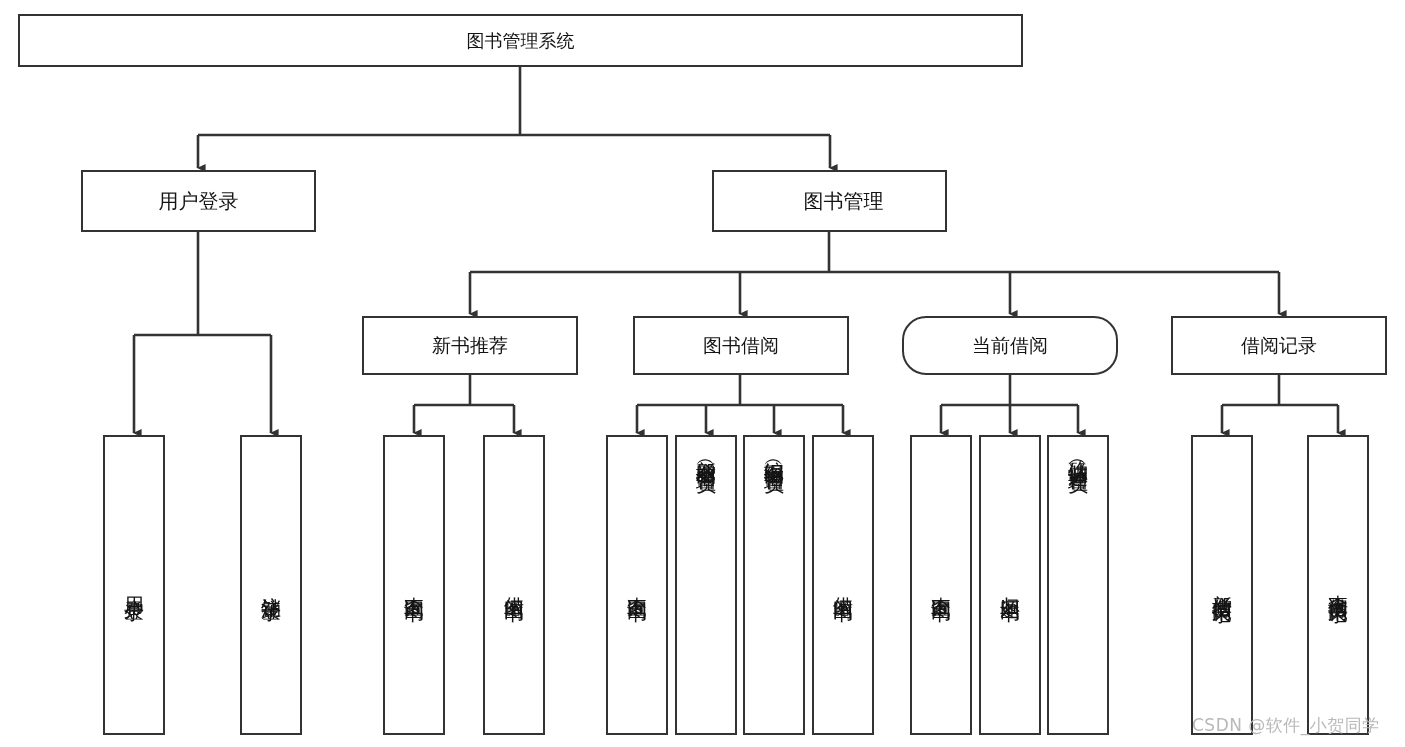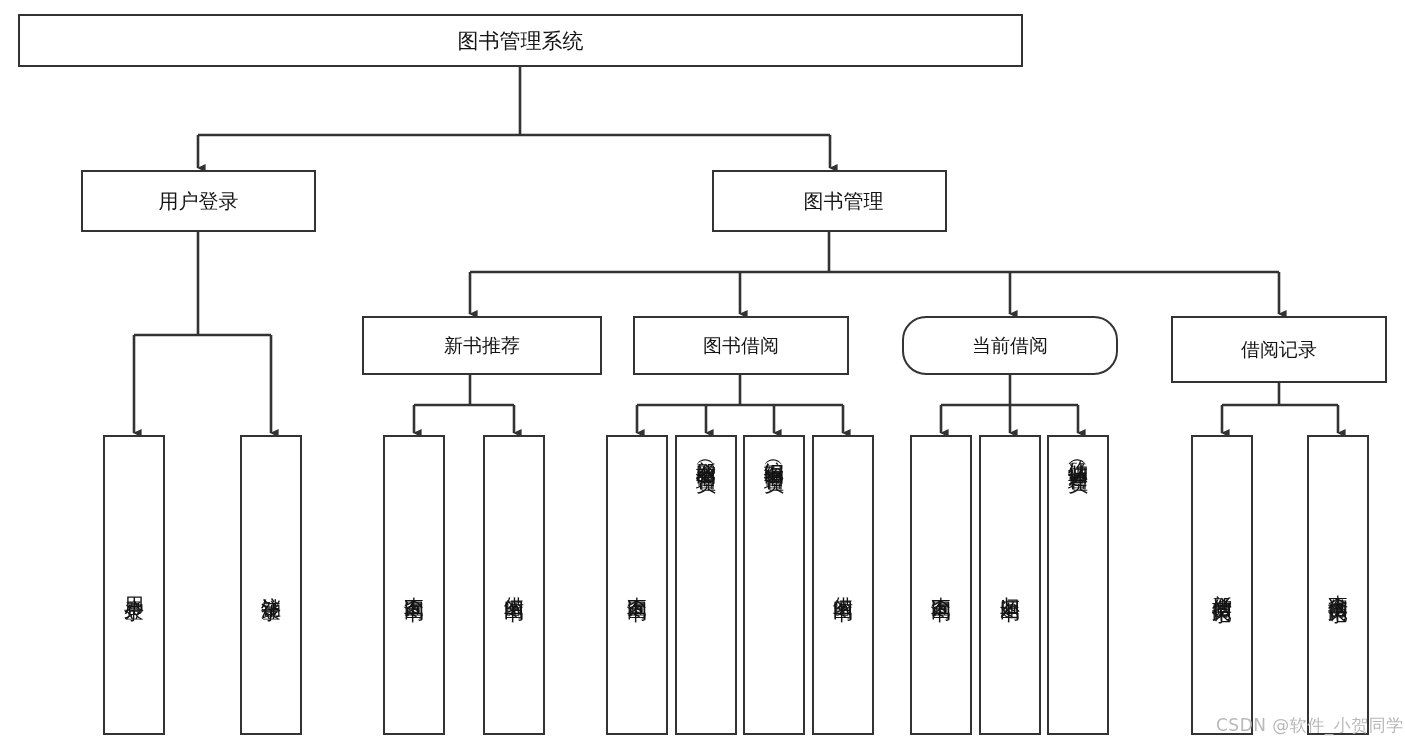--- a/index.html
+++ b/index.html
@@ -33,21 +33,21 @@
     border: 2px solid #333333;
     background: #ffffff;
     display: flex;
     align-items: center;
     justify-content: center;
     text-align: center;
     color: #141414;
     z-index: 2;
   }
   .node.root-node {
-    font-size: 21px;
+    font-size: 18px;
   }
   .node.level2-node {
     font-size: 20px;
   }
   .node.level3-node {
     font-size: 19px;
   }
   .node.leaf-node {
     font-size: 20px;
     padding: 8px 0;
@@ -65,21 +65,20 @@
     align-items: center;
   }
   .watermark {
     position: absolute;
     font-size: 17px;
     color: #b9b9b9;
     letter-spacing: 0.5px;
     white-space: nowrap;
     z-index: 3;
     font-family: "DejaVu Sans", "Liberation Sans", sans-serif;
-    padding-left: 24px;
   }
 </style>
 </head>
 <body>
 
 <div id="diagram-root">
 
   <svg id="edge-layer" viewBox="0 0 1405 747" width="1405" height="747" xmlns="http://www.w3.org/2000/svg">
     <defs>
       <marker id="arrowhead" markerWidth="9" markerHeight="9" refX="4.5" refY="7.6" orient="auto" markerUnits="userSpaceOnUse">
@@ -136,33 +135,33 @@
   </div>
 
   <div class="node level2-node" style="left:81px; top:170px; width:235px; height:62px;">
     <span>用户登录</span>
   </div>
 
   <div class="node level2-node" style="left:712px; top:170px; width:235px; height:62px;padding-left:28px;">
     <span>图书管理</span>
   </div>
 
-  <div class="node level3-node" style="left:362px; top:316px; width:240px; height:59px;">
+  <div class="node level3-node" style="left:362px; top:316px; width:216px; height:59px;">
     <span>新书推荐</span>
   </div>
 
   <div class="node level3-node" style="left:633px; top:316px; width:216px; height:59px;justify-content:center;">
     <span>图书借阅</span>
   </div>
 
   <div class="node level3-node" style="left:902px; top:316px; width:216px; height:59px;border-radius:24px;">
     <span>当前借阅</span>
   </div>
 
-  <div class="node level3-node" style="left:1171px; top:316px; width:216px; height:67px;">
+  <div class="node level3-node" style="left:1171px; top:316px; width:216px; height:59px;">
     <span>借阅记录</span>
   </div>
 
   <div class="node leaf-node align-middle" style="left:103px; top:435px; width:62px; height:300px;">
     <span class="vtext">用户登录</span>
   </div>
 
   <div class="node leaf-node align-middle" style="left:240px; top:435px; width:62px; height:300px;">
     <span class="vtext">注销登录</span>
   </div>

